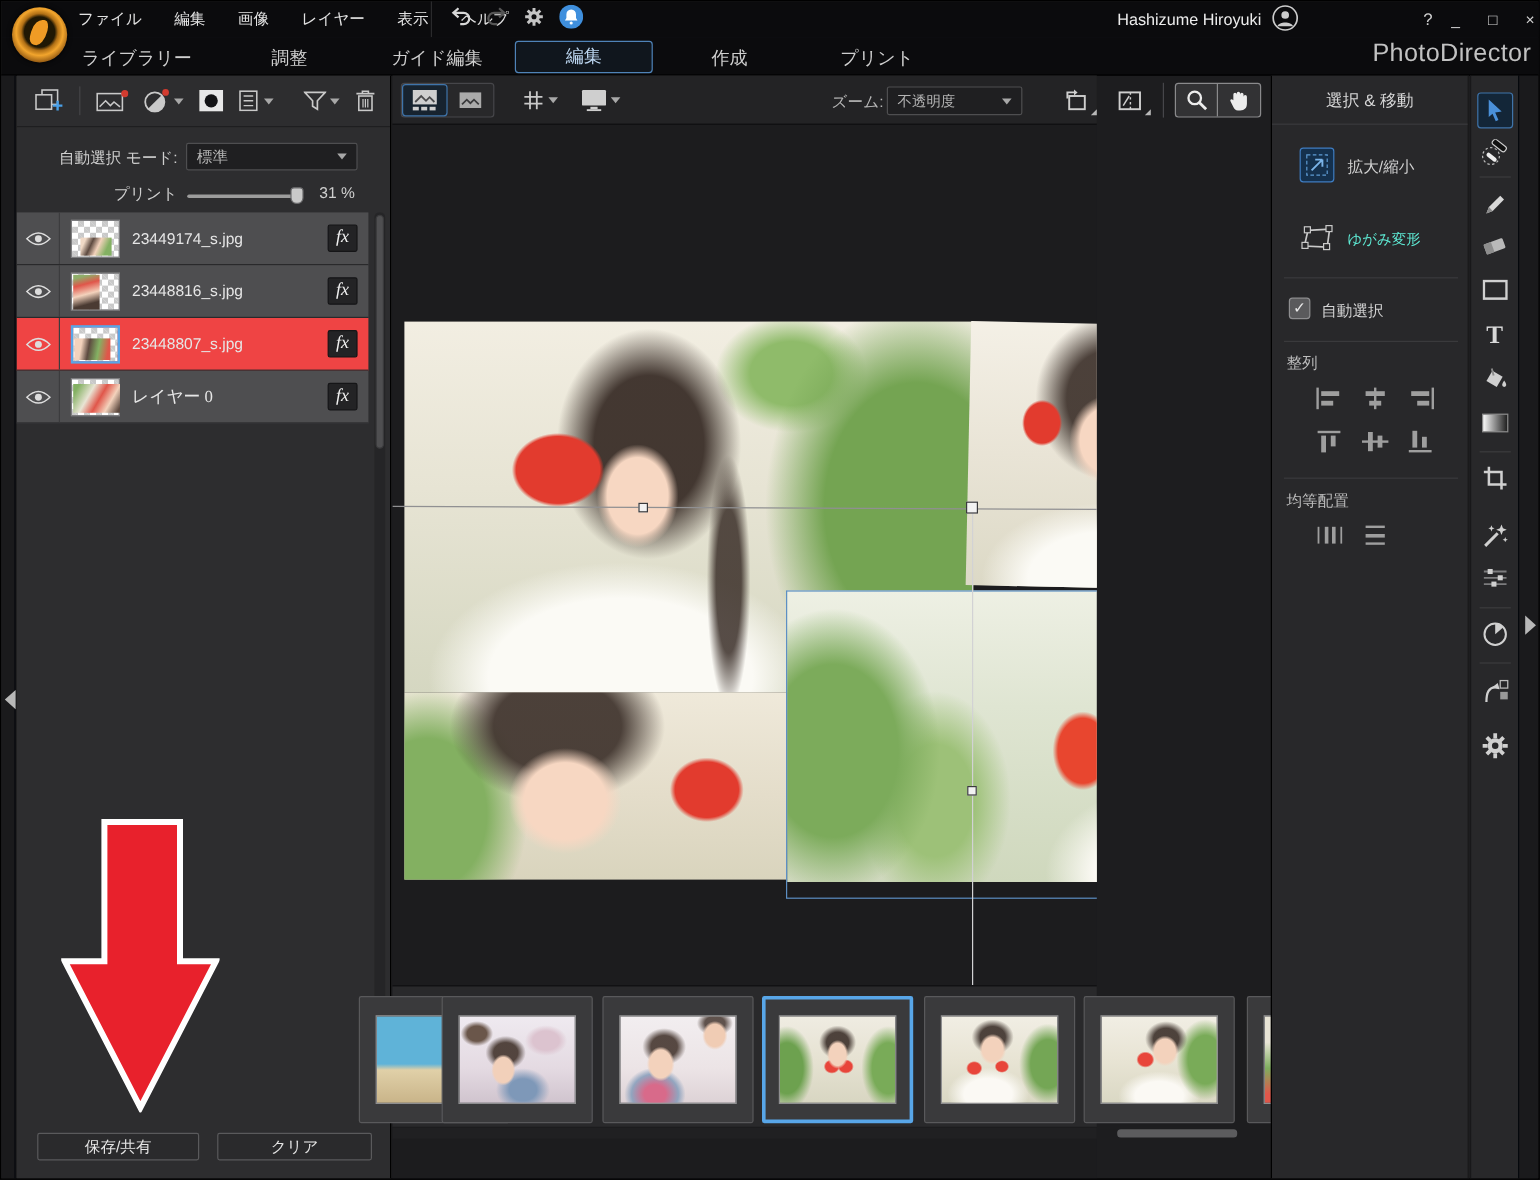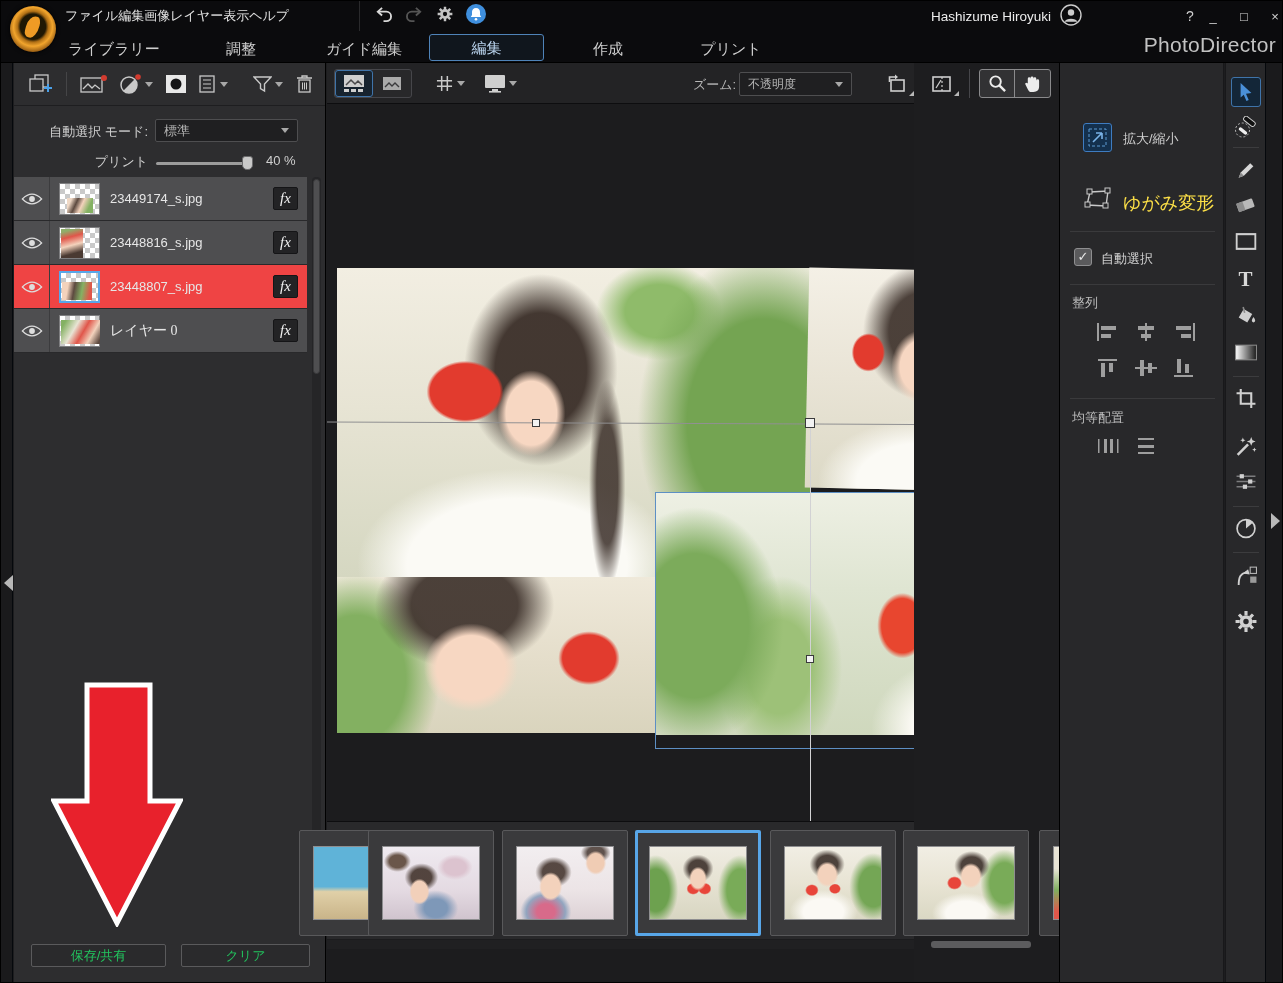--- a/index.html
+++ b/index.html
@@ -8,21 +8,21 @@
      font-family:"Liberation Sans","DejaVu Sans",sans-serif;color:#c8c8c8;border:1px solid #000}
 
 
 .titlebar{position:absolute;left:0;top:0;width:100%;height:30px;background:#0b0b0d}
 .tabbar{position:absolute;left:0;top:30px;width:100%;height:32px;background:#0b0b0d;border-bottom:1px solid #000}
 .logo{position:absolute;left:9px;top:5px;width:46px;height:46px;border-radius:50%;z-index:9;
  background:radial-gradient(circle at 50% 45%,#201804 0 37%,#b06f15 45%,#f2a52d 57%,#8a5210 76%,#2e1e05 100%);
  box-shadow:0 0 4px #000}
 .logo::after{content:"";position:absolute;left:16px;top:10px;width:13px;height:22px;background:#ef9b25;
  border-radius:70% 30% 60% 40%/60% 40% 70% 30%;transform:rotate(14deg)}
-.menus{position:absolute;left:64px;top:0;height:30px;display:flex;align-items:center;font-size:13px;color:#e2e2e2}
+.menus{position:absolute;left:64px;top:0;height:30px;display:flex;align-items:center;gap:27px;font-size:13px;color:#e2e2e2}
 .menus span{cursor:default}
 .tb-icons{position:absolute;left:358px;top:0;height:30px;display:flex;align-items:center;gap:12px;border-left:1px solid #2a2a2c;padding-left:14px}
 .account{position:absolute;left:930px;top:0;height:30px;display:flex;align-items:center;gap:9px;font-size:13.5px;color:#ececec}
 .help-btn{position:absolute;left:1181px;top:0;height:30px;line-height:30px;font-size:14px;color:#cfcfcf;width:16px;text-align:center}
 .winbtns{position:absolute;left:1205px;top:0;height:30px;display:flex;align-items:center;gap:17px;color:#d4d4d4;font-size:13px}
 .winbtns span{width:14px;text-align:center}
 
 
 .tab{position:absolute;top:35px;height:25px;line-height:25px;font-size:15px;color:#cfcfcf;text-align:center;cursor:default}
 .tab.active{border:1px solid #4f83b8;border-radius:3px;color:#bcd6f0;background:#10161d;top:33px;height:27px;line-height:25px}
@@ -66,21 +66,21 @@
 .ti-2 i{left:1px;bottom:1px;width:30px;height:18px;background:linear-gradient(100deg,#f3d2bc 20%,#5d4a40 40%,#84b163 65%,#e0564a 90%)}
 .ti-3 i{left:1px;top:4px;width:39px;height:24px;background:linear-gradient(120deg,#84b163 10%,#e8e4d4 35%,#e0564a 55%,#f3d2bc 75%,#5d4a40 95%)}
 .lname{flex:1;font-size:13px;color:#e6e6e6}
 .lname.italic{font-family:"Liberation Serif",serif;font-size:14px}
 .fx{width:25px;height:23px;margin-right:9px;background:#232325;border:1px solid #151517;border-radius:2px;
  color:#f0f0f0;font-style:italic;font-family:"Liberation Serif",serif;font-size:15px;display:flex;align-items:center;justify-content:center}
 .lp-scroll{position:absolute;right:4px;top:114px;bottom:48px;width:9px;background:#252527;border-radius:4px}
 .lp-scroll .handle{position:absolute;left:1px;top:2px;width:7px;height:195px;background:#4f4f51;border-radius:4px}
 
 .red-arrow{position:absolute;left:37px;top:619px;width:132px;height:245px}
-.btn{position:absolute;height:23px;background:#2a2a2c;border:1px solid #5a5a5c;border-radius:2px;color:#22c55e;font-size:13px;text-align:center;line-height:21px;cursor:default}
+.btn{position:absolute;height:23px;background:#2a2a2c;border:1px solid #5a5a5c;border-radius:2px;color:#e5e5e5;font-size:13px;text-align:center;line-height:21px;cursor:default}
 .save-btn{left:17px;top:881px;width:135px}
 .clear-btn{left:167px;top:881px;width:129px}
 
 
 .center{position:absolute;left:326px;top:62px;width:587px;bottom:0;background:#1c1c1e}
 .c-toolbar{position:absolute;left:0;top:0;width:100%;height:41px;background:#232325;border-bottom:1px solid #0d0d0f}
 .cbtn{position:absolute;top:6px;height:29px;display:flex;align-items:center;justify-content:center;border-radius:3px}
 .view-group{left:7px;width:78px;border:1px solid #46464a;background:#28282a}
 .vbtn{width:38px;height:27px;display:flex;align-items:center;justify-content:center}
 .vbtn.active{border:1px solid #3f74aa;background:#17232f;border-radius:3px}
@@ -189,21 +189,21 @@
 .status{position:absolute;left:0;top:887px;width:100%;height:32px;background:#28282a;border-top:1px solid #121214;font-size:13px;color:#c6c6c6}
 .st-sel{position:absolute;left:8px;top:9px}
 .st-path{position:absolute;left:228px;top:9px}
 
 
 .props{position:absolute;left:1058px;top:62px;width:165px;bottom:0;background:#28282a;border-left:1px solid #000;border-right:1px solid #18181a}
 .props .hdr{position:absolute;left:0;top:0;width:100%;height:41px;line-height:41px;text-align:center;font-size:14px;color:#d8d8d8;border-bottom:1px solid #3a3a3c}
 .scale-ic{position:absolute;left:23px;top:60px;width:29px;height:29px;background:#14304d;border:1px solid #3e7cc1;border-radius:3px;display:flex;align-items:center;justify-content:center}
 .scale-lb{position:absolute;left:63px;top:67px;font-size:13px;color:#d2d2d2}
 .dist-ic{position:absolute;left:22px;top:122px;width:31px;height:27px;display:flex;align-items:center;justify-content:center}
-.dist-lb{position:absolute;left:63px;top:128px;font-size:18px;color:#fde047}
+.dist-lb{position:absolute;left:63px;top:128px;font-size:12px;color:#5eead4}
 .pdiv{position:absolute;left:10px;width:145px;height:1px;background:#3a3a3c}
 .chk{position:absolute;left:14px;top:185px;width:18px;height:18px;background:#5a5a5c;border:1px solid #8e8e90;border-radius:3px;color:#e8e8e8;font-size:13px;line-height:16px;text-align:center}
 .chk-lb{position:absolute;left:41px;top:187px;font-size:13px;color:#d2d2d2}
 .sec-lb{position:absolute;left:12px;font-size:13px;color:#bdbdbd}
 .aic{position:absolute;width:28px;height:22px;display:flex;align-items:center;justify-content:center}
 
 
 .toolcol{position:absolute;left:1224px;top:62px;width:40px;bottom:0;background:#28282a;border-left:1px solid #18181a}
 .tool{position:absolute;left:50%;transform:translateX(-50%)}
 .sel-box{top:14px;width:30px;height:30px;border:1px solid #3f74aa;background:#132638;border-radius:3px;display:flex;align-items:center;justify-content:center}
@@ -334,21 +334,21 @@
 
     <div class="lp-label blend-label">自動選択 モード:</div>
     <div class="dropdown">
       <span>標準</span>
       <span class="caret"></span>
     </div>
     <div class="lp-label op-label">プリント</div>
     <div class="slider">
         <span class="knob"></span>
       </div>
-    <div class="op-val">40 %</div>
+    <div class="op-val">31 %</div>
 
     <div class="layers">
       <div class="lrow">
         <span class="eye-cell">
             <svg width="22" height="14" viewBox="0 0 24 16">
               <path d="M1 8 Q12 -3 23 8 Q12 19 1 8Z" fill="none" stroke="#dddddd" stroke-width="1.4"></path>
               <circle cx="12" cy="8" r="3.3" fill="#dddddd"></circle>
             </svg>
           </span>
         <span class="thumb ti-0">
@@ -515,20 +515,21 @@
           <span class="cthumb ft6"></span>
         </div>
     </div>
     <div class="hscroll">
         <div class="handle2"></div>
       </div>
 
   </div>
 
   <div class="props">
+    <div class="hdr">選択 &amp; 移動</div>
 
     <div class="scale-ic">
         <svg width="19" height="19" viewBox="0 0 19 19">
           <rect x="1" y="1" width="17" height="17" fill="none" stroke="#5d9bd4" stroke-dasharray="3 2"></rect>
           <path d="M5 14 L14 5 M14 5 h-6 M14 5 v6" stroke="#7ab3e8" stroke-width="1.6" fill="none"></path>
         </svg>
       </div>
     <div class="scale-lb">拡大/縮小</div>
 
     <div class="dist-ic">

